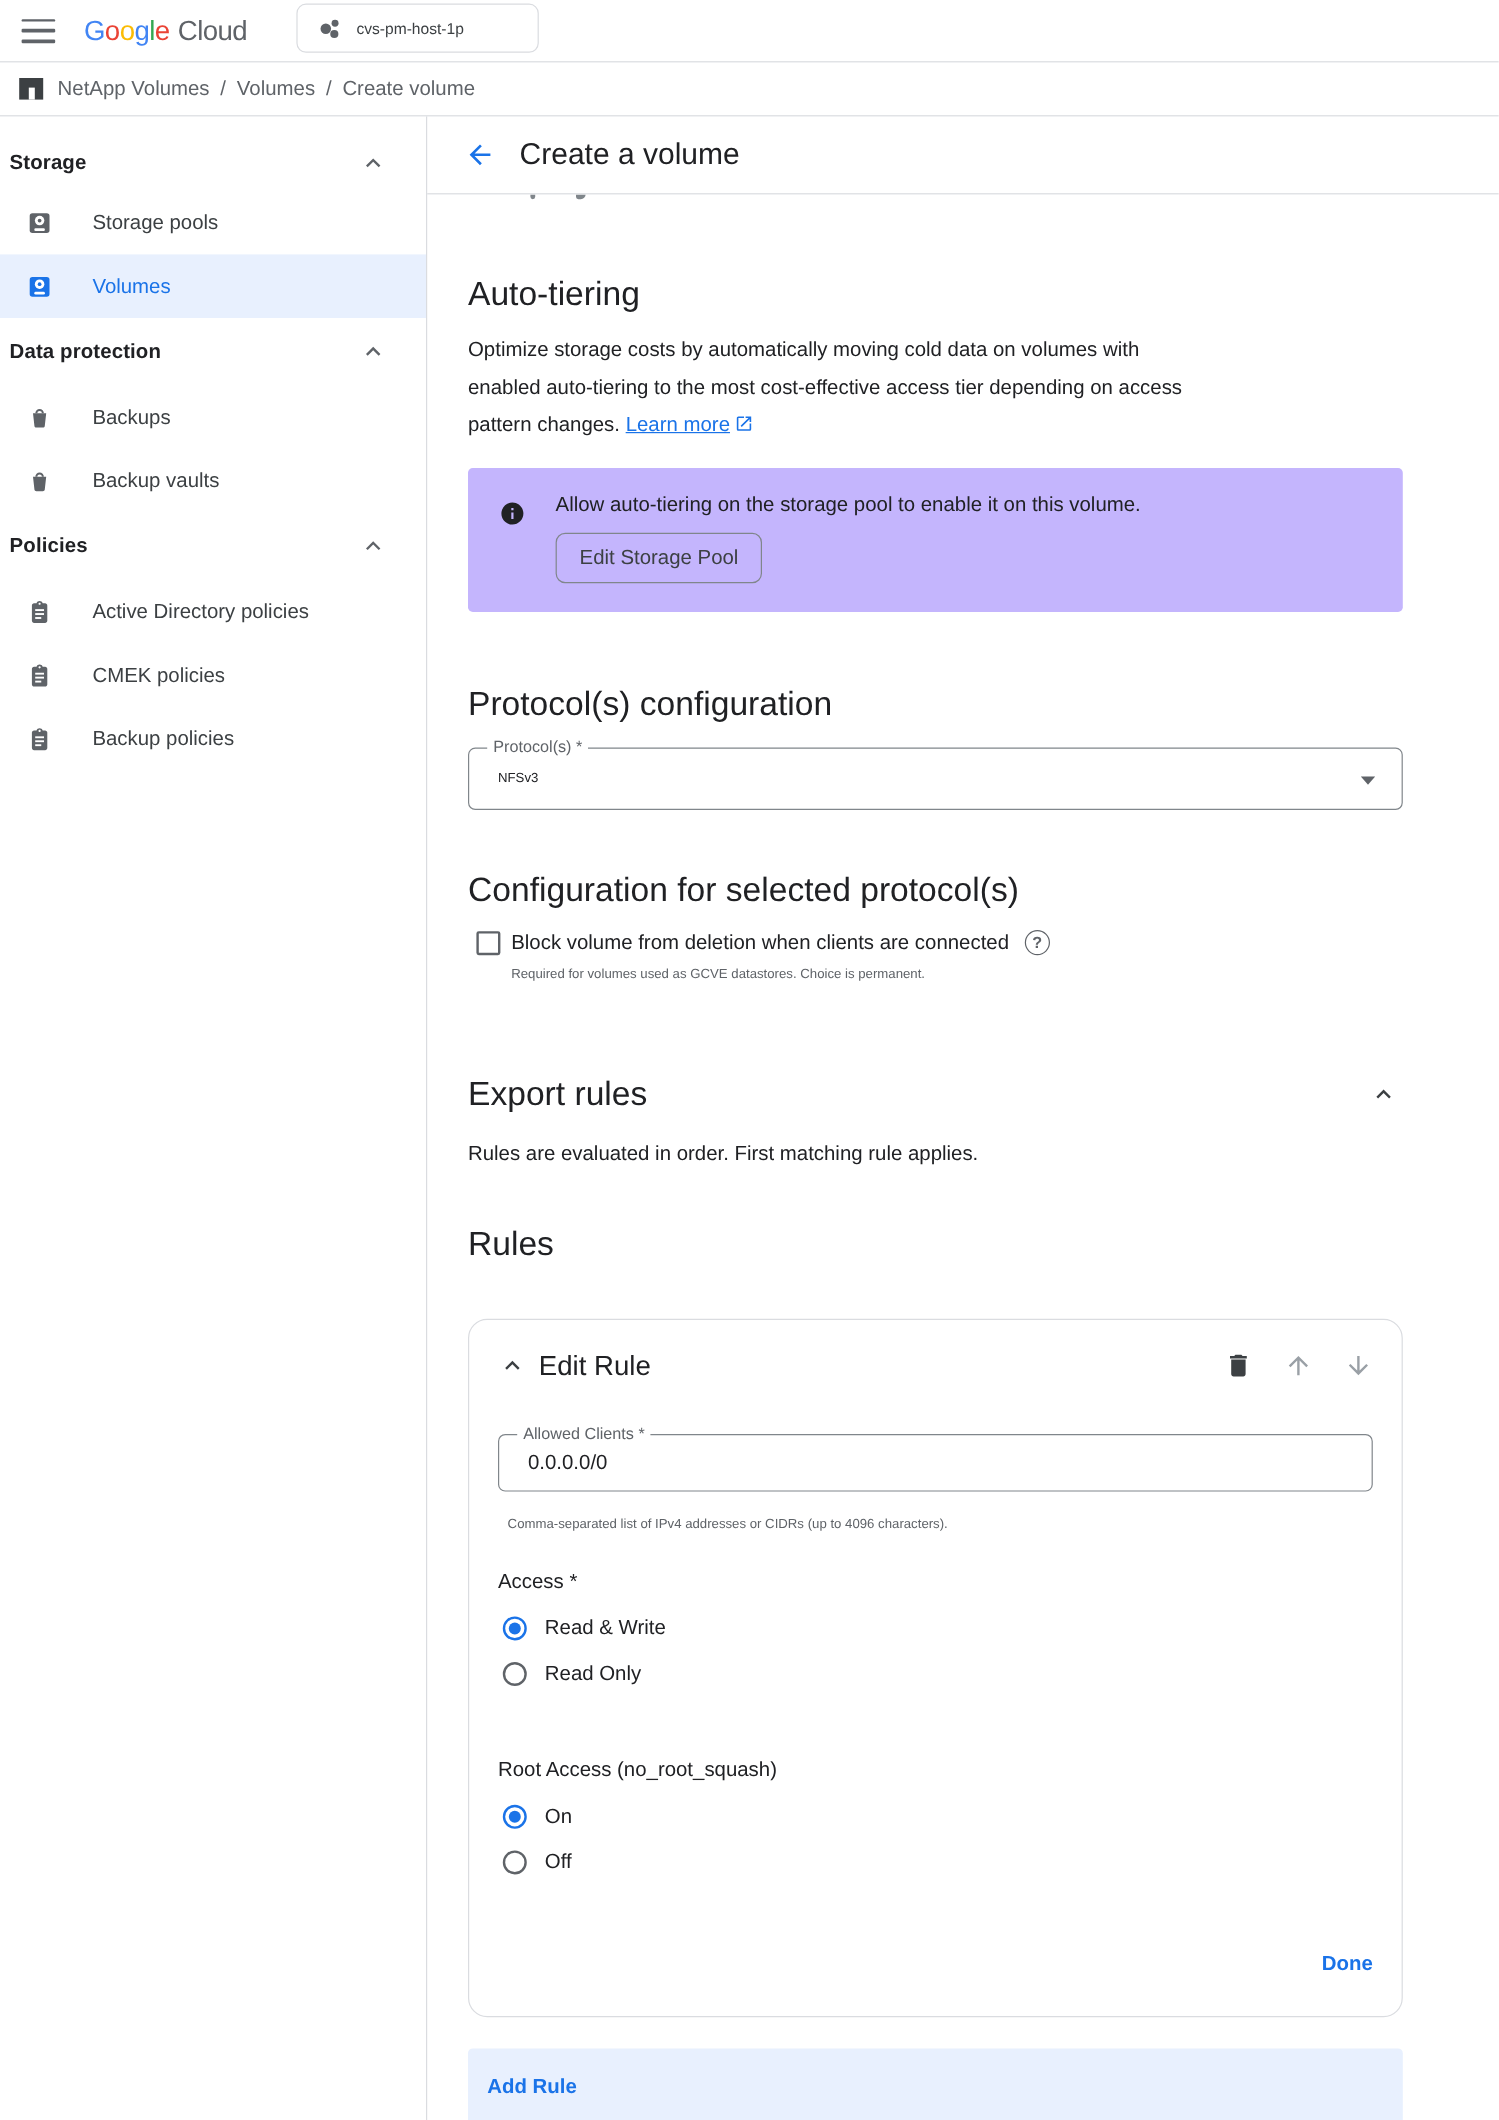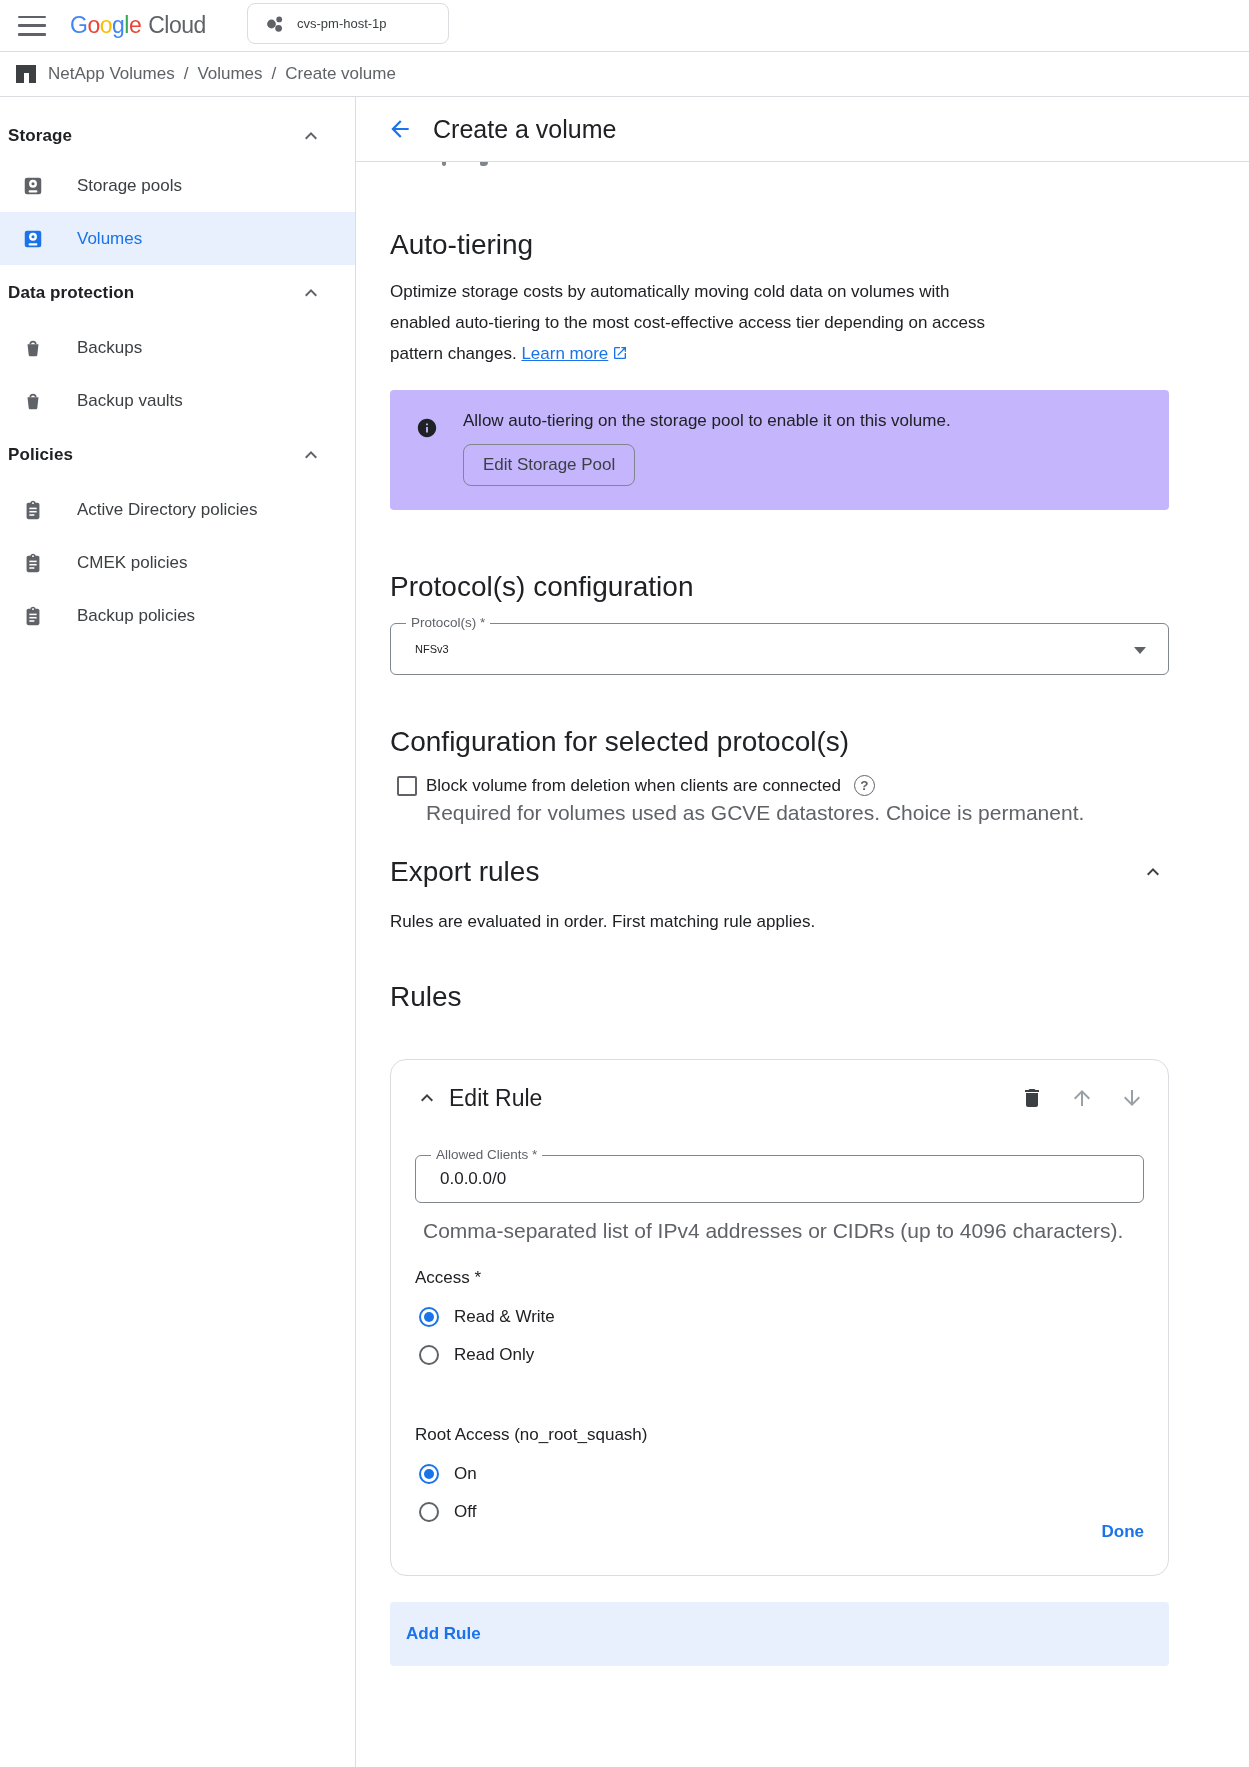--- a/index.html
+++ b/index.html
@@ -81,24 +81,24 @@
            border-top:7px solid #5f6368; }
 
   .h-config { margin-top:50px; }
   .checkbox-row { margin-top:16px; display:flex; align-items:center; padding-left:7px; }
   .checkbox { width:20px; height:20px; border:2px solid #5f6368; border-radius:2px; flex:none;
               cursor:pointer; }
   .checkbox-row .clabel { margin-left:9px; font-size:17px; }
   .help-icn { margin-left:13px; width:21px; height:21px; border:1.7px solid #5f6368; border-radius:50%;
               color:#5f6368; font-size:13.5px; display:flex; align-items:center; justify-content:center;
               font-weight:700; cursor:pointer; flex:none; }
-  .helper { font-size:21px; line-height:19px; color:#5f6368; }
+  .helper { font-size:11px; line-height:19px; color:#5f6368; }
   .helper.cb { margin-left:36px; margin-top:7px; }
 
-  .export-row { margin-top:33px; display:flex; align-items:center; justify-content:space-between;
+  .export-row { margin-top:73px; display:flex; align-items:center; justify-content:space-between;
                 padding-right:4px; }
   .chev { width:24px; height:24px; cursor:pointer; }
   .rules-desc { margin-top:22px; font-size:17px; line-height:22px; }
   .h-rules { margin-top:47px; font-size:24px; font-weight:400; }
 
   .card { margin-top:45px; border:1px solid #dadce0; border-radius:16px; padding:0 24px 33px 24px; }
   .card-header { margin-top:18px; height:40px; display:flex; align-items:center; }
   .card-title { margin-left:10px; font-size:23px; color:#202124; }
   .card-icons { margin-left:auto; display:flex; align-items:center; }
   .icon-btn { width:24px; height:24px; margin-left:26px; cursor:pointer; }
@@ -109,21 +109,21 @@
   .group-label { margin-top:28px; font-size:17px; color:#202124; }
   .group-label.root { margin-top:60px; }
   .radio-row { margin-top:19px; display:flex; align-items:center; padding-left:4px; cursor:pointer; }
   .radio-row + .radio-row { margin-top:18px; }
   .radio { width:20px; height:20px; border-radius:50%; flex:none; position:relative; }
   .radio.off { border:2px solid #5f6368; }
   .radio.on { border:2px solid #1a73e8; }
   .radio.on::after { content:""; position:absolute; left:3px; top:3px; width:10px; height:10px;
                      border-radius:50%; background:#1a73e8; }
   .radio-row .rlabel { margin-left:15px; font-size:17px; }
-  .done-row { display:flex; justify-content:flex-end; }
+  .done-row { margin-top:65px; display:flex; justify-content:flex-end; }
   .done-btn { font-size:17px; font-weight:700; color:#1a73e8; cursor:pointer; }
 
   .add-rule { margin-top:26px; height:64px; background:#e8f0fe; border-radius:4px;
               display:flex; align-items:center; padding-left:16px; cursor:pointer; }
   .add-rule .txt { color:#1a73e8; font-size:17px; font-weight:700; }
 </style>
 </head>
 <body>
 
 <div class="topbar">

